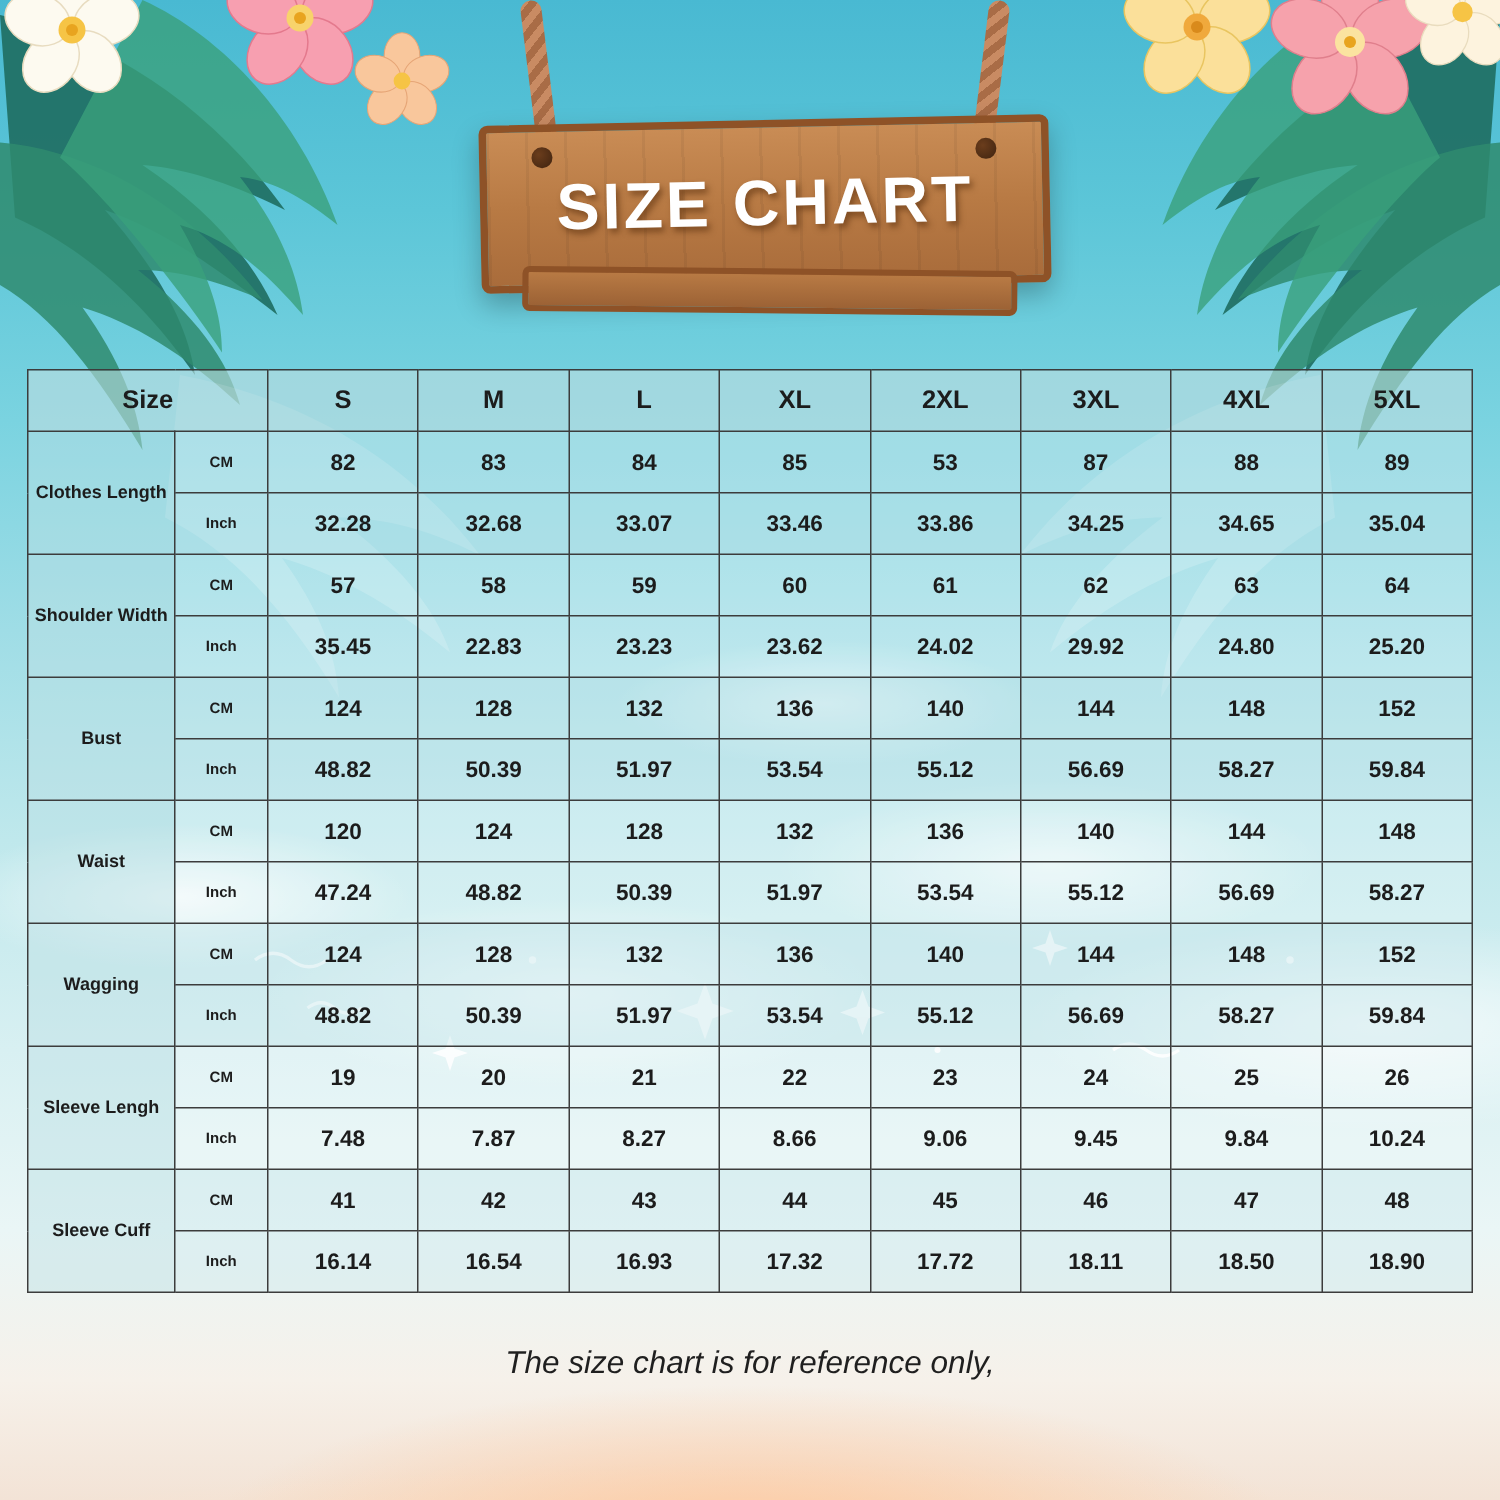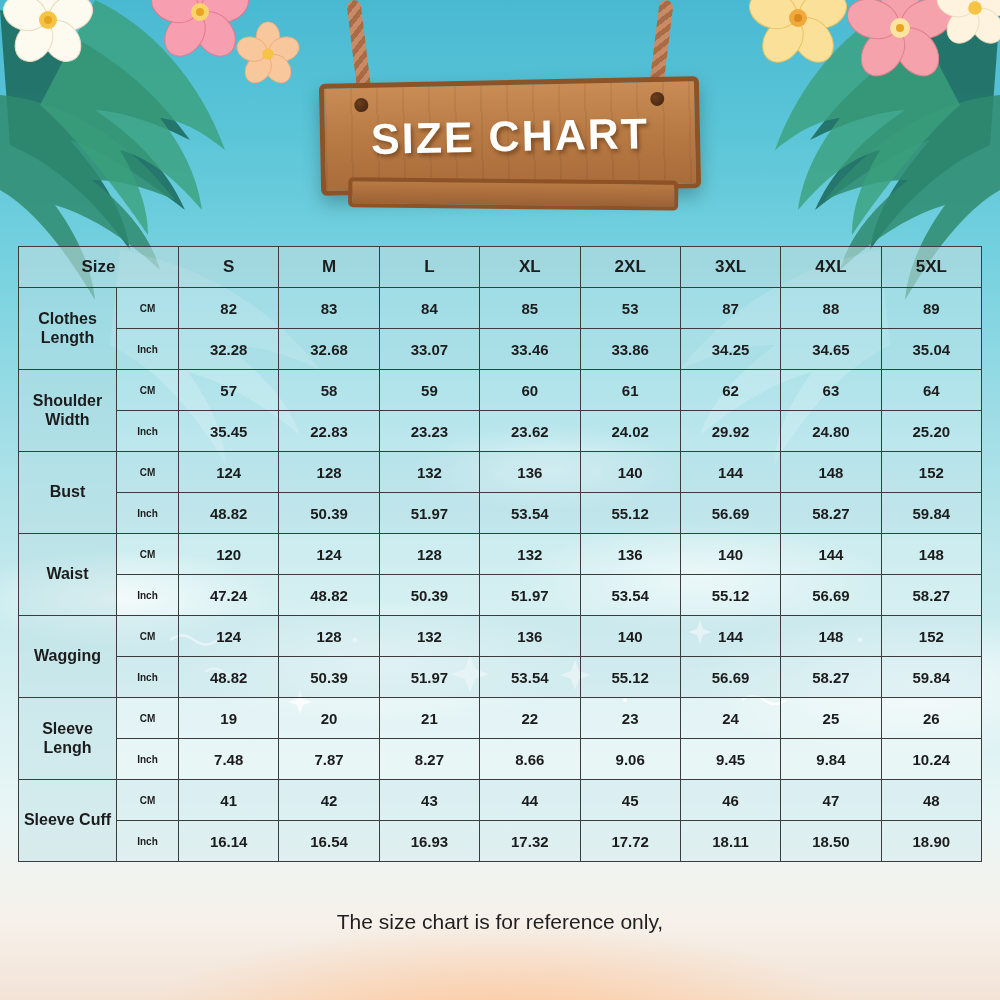--- a/index.html
+++ b/index.html
@@ -107,35 +107,35 @@
   table.size-chart td, table.size-chart th {
     border: 1px solid #3c3c3c;
     text-align: center;
     height: 41px;
     font-weight: bold;
     padding: 0 2px;
   }
   .hdr-row td { background: rgba(186, 219, 223, 0.55); font-size: 17px; }
   .hdr-row td.corner { background: rgba(186, 219, 223, 0.55); }
   .rowlabel {
-    width: 98px; font-size: 16px; background: rgba(179, 219, 224, 0.40);
+    width: 98px; font-size: 12px; background: rgba(179, 219, 224, 0.40);
     line-height: 1.15;
   }
   .unit { width: 62px; font-size: 10px; background: rgba(205, 232, 235, 0.35); }
   td.val { background: rgba(255,255,255,0.12); }
   tr.band-a td.val, tr.band-a .unit { background: rgba(197, 229, 233, 0.38); }
   tr.band-b td.val, tr.band-b .unit { background: rgba(255,255,255,0.18); }
 
   
   .note {
     position: absolute; left: 0; right: 0; top: 892px; z-index: 7;
     text-align: center; color: #1f1f1f;
     font-size: 21px; line-height: 1.45; font-weight: normal;
   }
-  .note div { margin: 15px 0; }
+  .note div { margin: 2px 0; font-style: italic; }
 </style>
 </head>
 <body>
 
 <div class="bg"></div>
 <div class="bg-clouds"></div>
 <div class="bg-sunglow"></div>
 
 <svg class="bg-sparkle" width="1000" height="1000" viewBox="0 0 1000 1000">
   <g fill="#ffffff" opacity="0.85">

